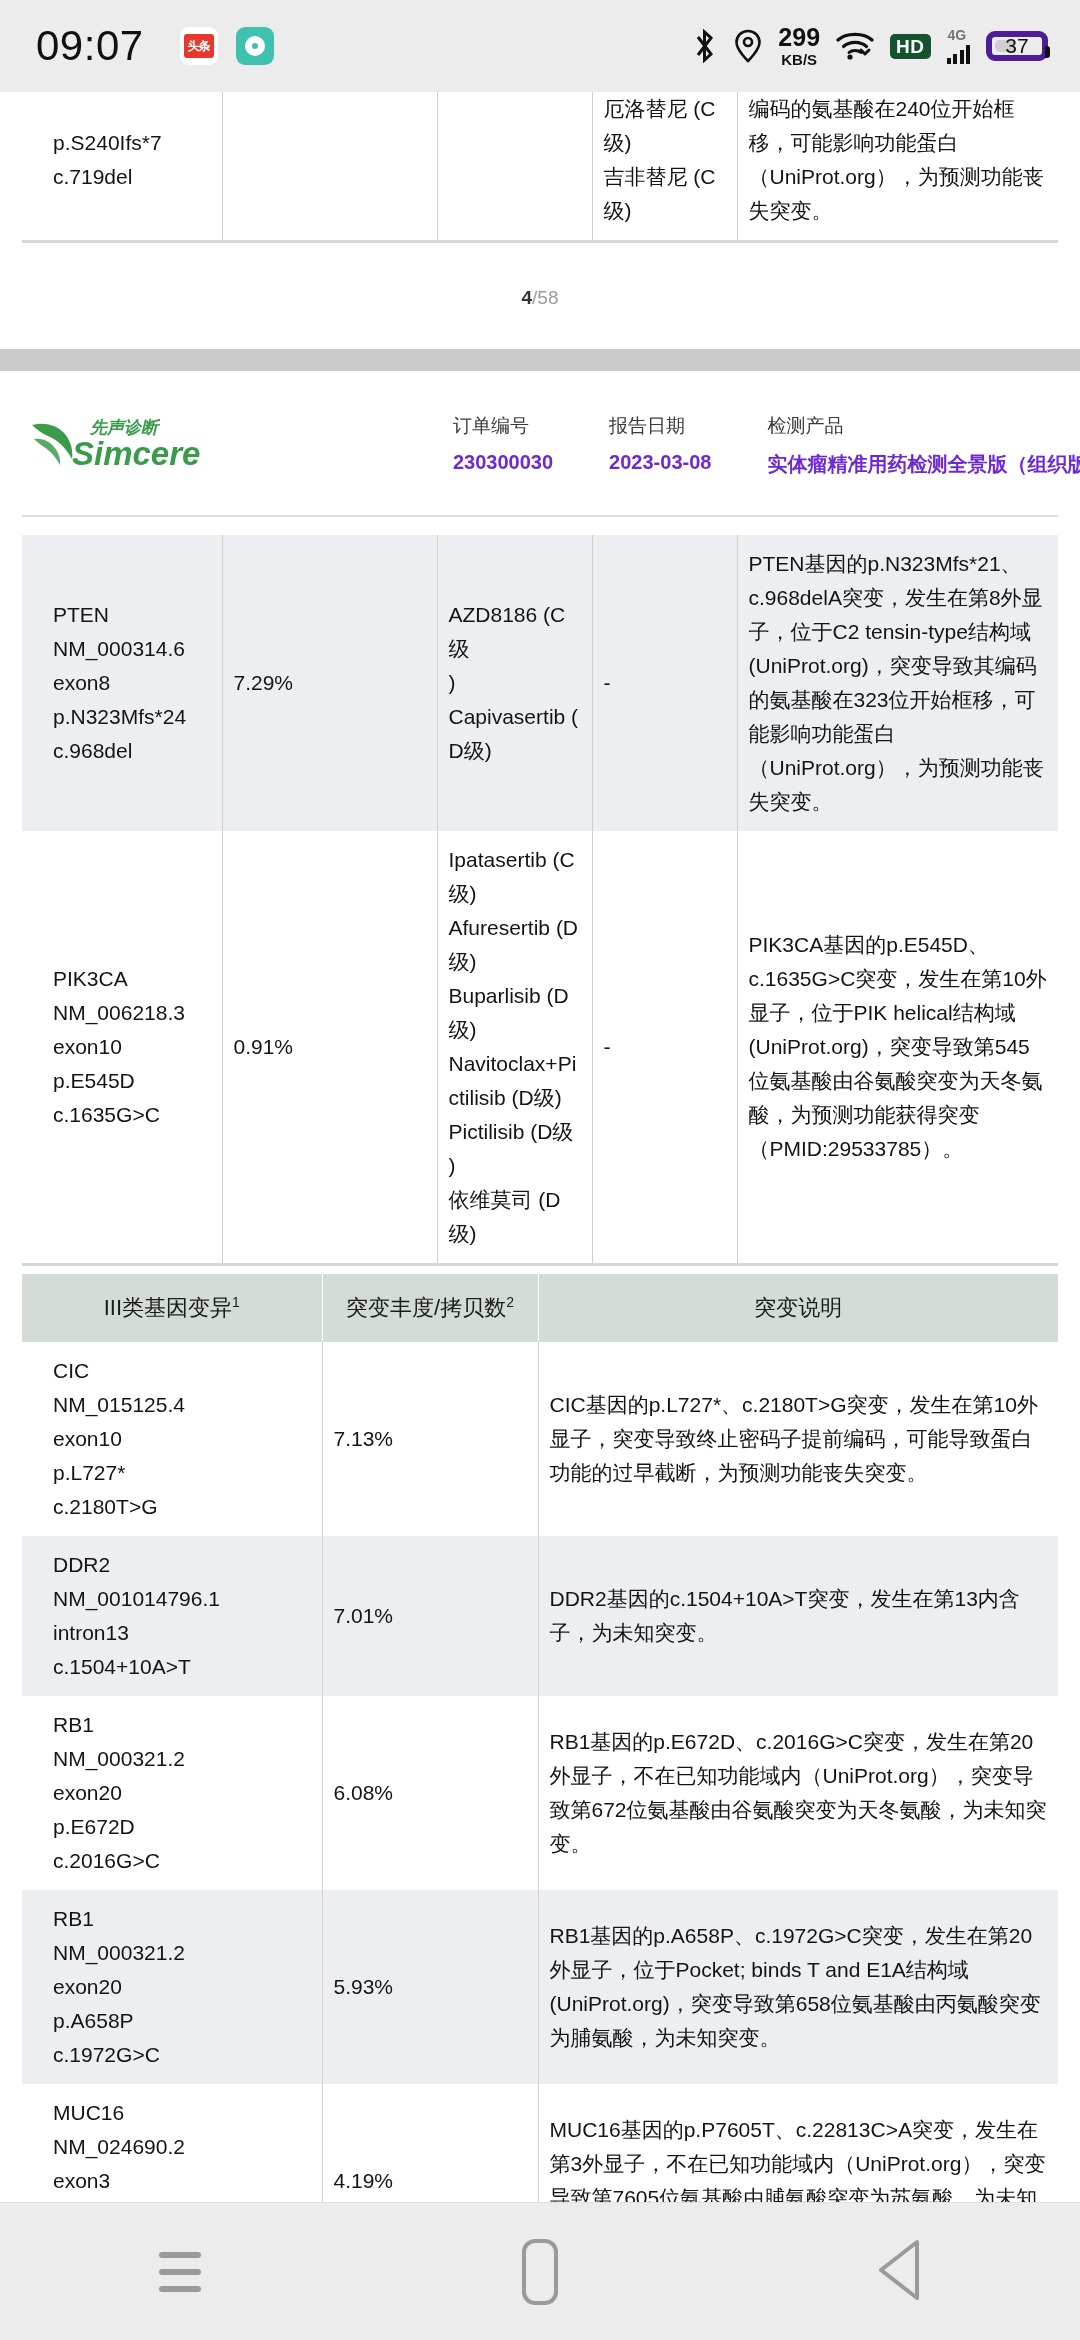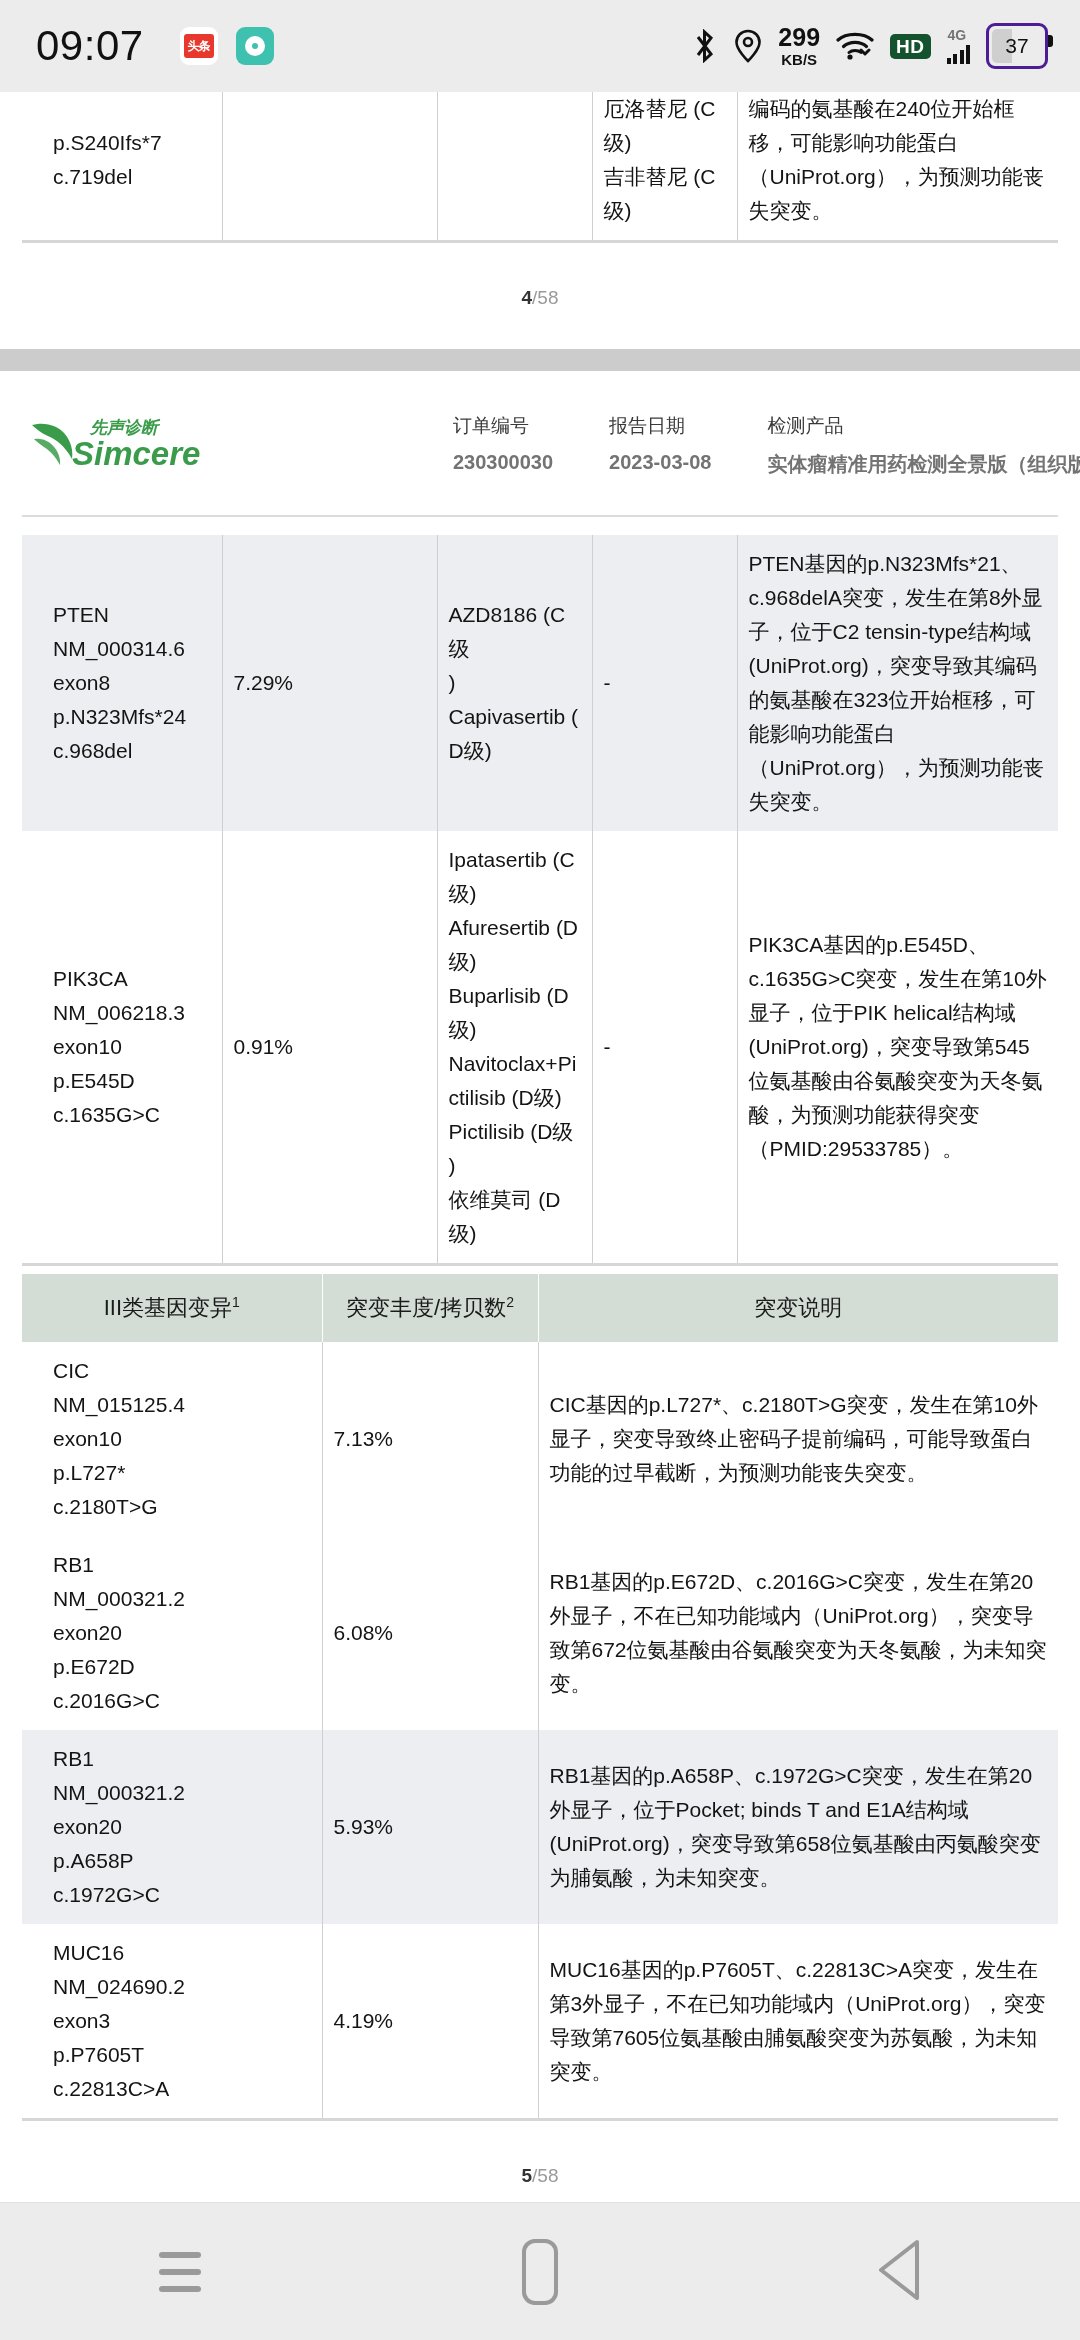--- a/index.html
+++ b/index.html
@@ -41,21 +41,21 @@
   }
   .sig{ display:flex; flex-direction:column; align-items:flex-start; line-height:1;}
   .sig .g{ font-size:14px; font-weight:bold; color:#737373; margin-bottom:2px; margin-left:1px;}
   .bars{ display:flex; align-items:flex-end; gap:2.5px; height:20px;}
   .bars i{ width:4px; background:#111; display:block;}
   .bars i:nth-child(1){height:6px}
   .bars i:nth-child(2){height:10px}
   .bars i:nth-child(3){height:14px}
   .bars i:nth-child(4){height:19px}
   .batt{
-    width:62px;height:46px;border:3px solid #4c1d95;border-radius:9px;
+    width:62px;height:30px;border:6px solid #4c1d95;border-radius:9px;
     display:flex;align-items:center;justify-content:center;position:relative;
     background:#ececec;
   }
   .batt .fill{position:absolute;left:3px;top:3px;bottom:3px;width:20px;background:#cfcfcf;border-radius:5px 0 0 5px;}
   .batt span{font-size:21px;color:#111;position:relative;z-index:2;font-weight:400;}
   .batt::after{content:"";position:absolute;right:-8px;top:9px;width:5px;height:12px;background:#111;border-radius:0 3px 3px 0;}
 
   
   .doc{ position:absolute; top:92px; left:0; width:1080px; }
 
@@ -63,21 +63,21 @@
   .band{ width:1080px; height:22px; background:#cccccc; }
 
   
   .rpt-header{ display:flex; align-items:flex-start; padding:42px 0 0 28px; height:112px;}
   .logo{ display:flex; align-items:center; gap:4px; }
   .logo svg{ display:block; }
   .meta{ display:flex; margin-left:180px; }
   .meta-col{ margin-right:56px; }
   .meta-col.wide{ margin-right:0; }
   .meta-lbl{ font-size:19px; color:#3a3a3a; margin-bottom:12px; white-space:nowrap;}
-  .meta-val{ font-size:20px; color:#737373; font-weight:bold; white-space:nowrap;}
+  .meta-val{ font-size:20px; color:#6d28d9; font-weight:bold; white-space:nowrap;}
 
   
   table.rpt{ border-collapse:collapse; width:1036px; margin:0 22px; table-layout:fixed; }
   table.rpt td, table.rpt th{
     border-left:1px solid #cfcfcf;
     border-right:1px solid #cfcfcf;
     vertical-align:middle;
     font-size:21px;
     color:#141414;
     line-height:1.62;
@@ -317,20 +317,30 @@
           <td class="first gene">
             <div>CIC</div>
             <div>NM_015125.4</div>
             <div>exon10</div>
             <div>p.L727*</div>
             <div>c.2180T&gt;G</div>
           </td>
           <td>7.13%</td>
           <td class="last desc">CIC基因的p.L727*、c.2180T&gt;G突变，发生在第10外显子，突变导致终止密码子提前编码，可能导致蛋白功能的过早截断，为预测功能丧失突变。</td>
         </tr>
+        <tr class="shade">
+          <td class="first gene">
+            <div>DDR2</div>
+            <div>NM_001014796.1</div>
+            <div>intron13</div>
+            <div>c.1504+10A&gt;T</div>
+          </td>
+          <td>7.01%</td>
+          <td class="last desc">DDR2基因的c.1504+10A&gt;T突变，发生在第13内含子，为未知突变。</td>
+        </tr>
         <tr class="plain">
           <td class="first gene">
             <div>RB1</div>
             <div>NM_000321.2</div>
             <div>exon20</div>
             <div>p.E672D</div>
             <div>c.2016G&gt;C</div>
           </td>
           <td>6.08%</td>
           <td class="last desc">RB1基因的p.E672D、c.2016G&gt;C突变，发生在第20外显子，不在已知功能域内（UniProt.org），突变导致第672位氨基酸由谷氨酸突变为天冬氨酸，为未知突变。</td>

